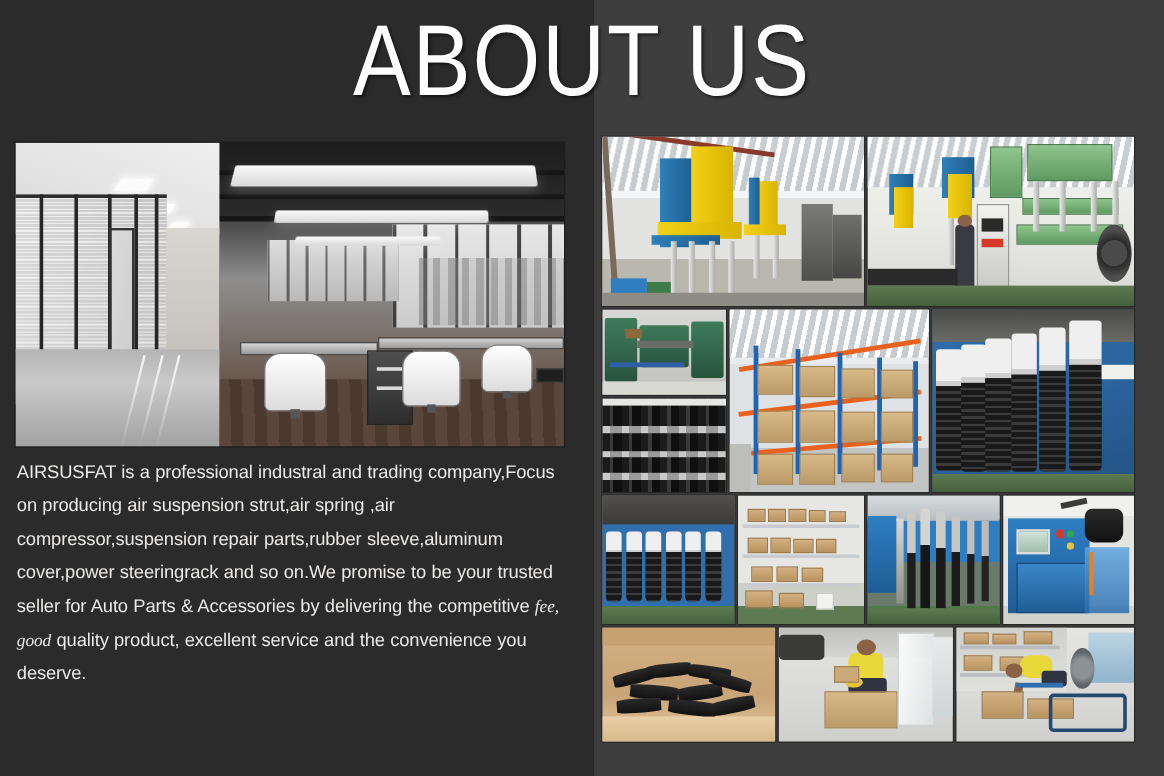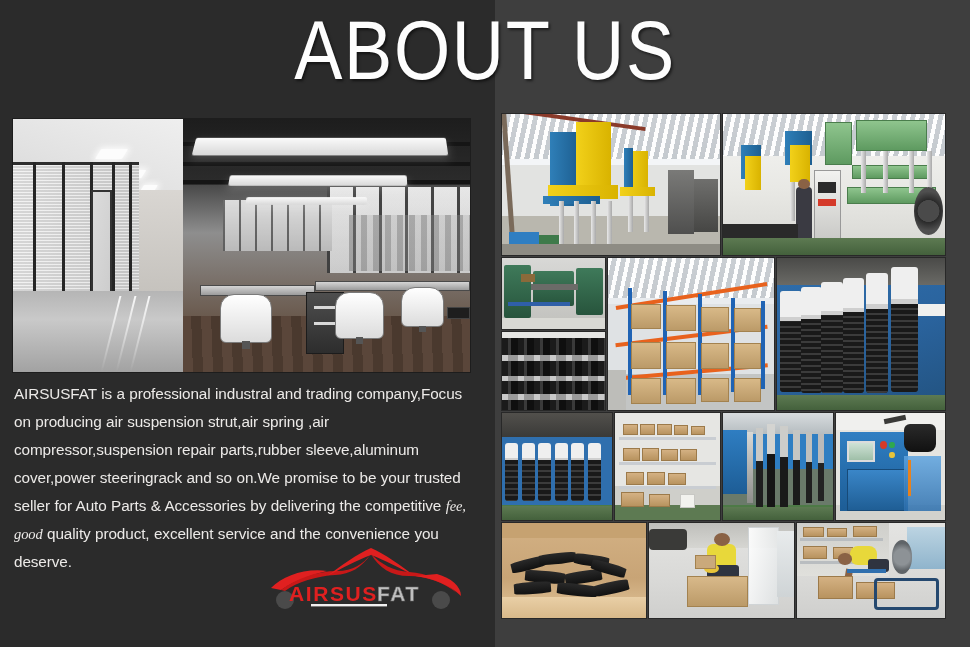--- a/index.html
+++ b/index.html
@@ -319,38 +319,20 @@
           <div class="chair c2"></div>
           <div class="chair c3"></div>
         </div>
       </div>
     </div>
 
   </div>
 
   <p class="about-text"><span>AIRSUSFAT is a professional industral and trading company,Focus on producing air suspension strut,air spring ,air compressor,suspension repair parts,rubber sleeve,aluminum cover,power steeringrack and so on.We promise to be your trusted seller for Auto Parts &amp; Accessories by delivering the competitive </span><span class="it">fee, good</span><span> quality product, excellent service and the convenience you deserve.</span></p>
 
-  <div class="logo">
-    <svg viewBox="0 0 210 78" xmlns="http://www.w3.org/2000/svg">
-
-      <path d="M6 50 C 18 38, 40 30, 62 33 C 50 36, 30 42, 16 52 Z" fill="#e02020"></path>
-      <path d="M16 52 C 30 41, 52 33, 72 33 C 88 33, 98 26, 106 16 C 96 30, 86 36, 70 37 C 52 38, 32 44, 20 53 Z" fill="#c81818"></path>
-      <path d="M62 38 C 76 28, 92 16, 106 10 C 120 16, 136 28, 150 38 C 136 31, 120 22, 106 17 C 92 22, 76 31, 62 38 Z" fill="#e02020"></path>
-      <path d="M106 16 C 116 26, 128 33, 144 34 C 162 35, 180 43, 192 55 C 180 45, 162 38, 144 38 C 126 38, 114 30, 106 16 Z" fill="#c81818"></path>
-      <path d="M150 38 C 166 40, 184 46, 196 58 C 196 48, 186 40, 172 36 Z" fill="#e02020"></path>
-
-      <circle cx="20" cy="62" r="9" fill="#4a4a4a"></circle>
-      <circle cx="176" cy="62" r="9" fill="#4a4a4a"></circle>
-
-      <rect x="46" y="66" width="76" height="2.4" fill="#f0f0f0"></rect>
-
-      <text x="24" y="63" font-family="'Liberation Sans', sans-serif" font-size="21" font-weight="700" letter-spacing="1.6" fill="#e02020">AIRSUS</text>
-      <text x="112" y="63" font-family="'Liberation Sans', sans-serif" font-size="21" font-weight="700" letter-spacing="1.6" fill="#bfbfbf" stroke="#6e6e6e" stroke-width="0.6">FAT</text>
-    </svg>
-  </div>
 
   <div class="grid">
 
     <div class="cell divider-shadow" style="left:0;top:0;width:218px;height:141px;">
       <div class="ph wall"></div>
       <div class="ph" style="background:linear-gradient(180deg,#f3f5f7 0 36%,#e2e3e1 36% 72%,#b9b7ae 72% 100%)"></div>
       <div class="roof" style="height:32%"></div>
       <div style="position:absolute;left:2%;top:0;width:5px;height:96%;background:#7a6a5a;transform:skewX(4deg)"></div>
       <div style="position:absolute;left:6%;top:3%;width:60%;height:4px;background:#8a3a2a;transform:rotate(8deg)"></div>
       <div class="press-b" style="left:22%;top:13%;width:13%;height:52%;"></div>

